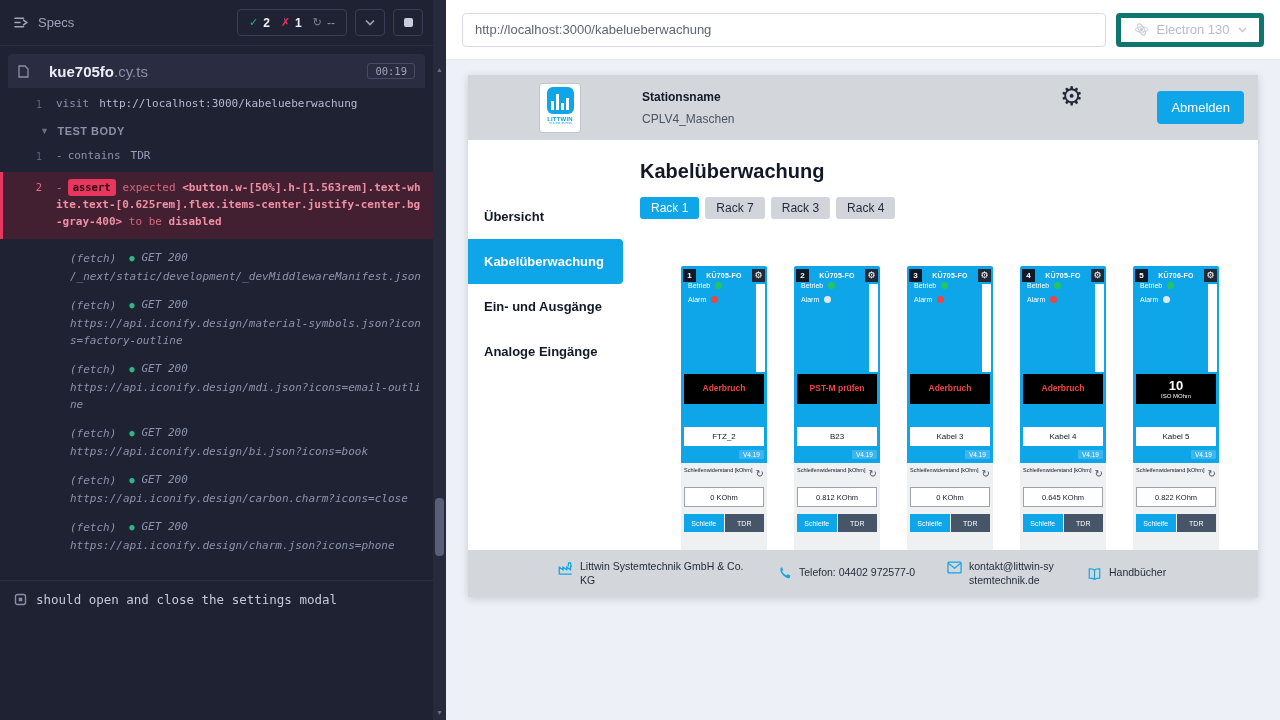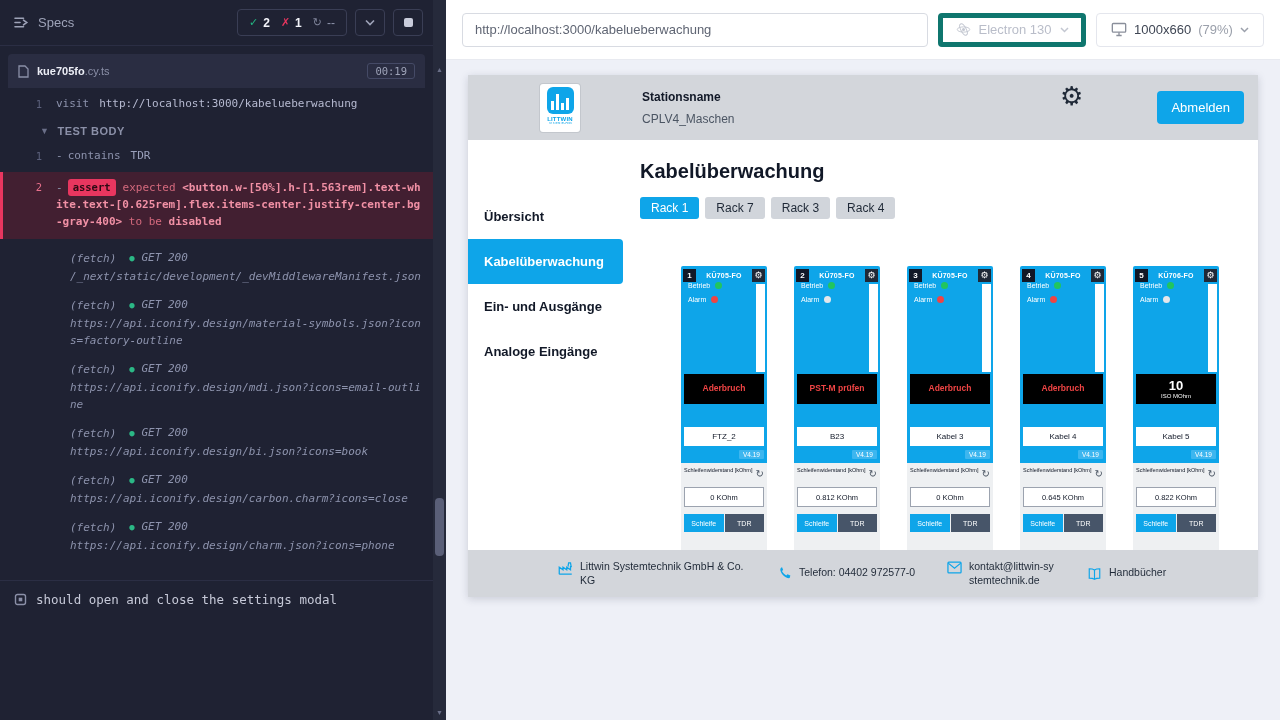--- a/index.html
+++ b/index.html
@@ -13,21 +13,21 @@
   .cy-controls { display:flex; align-items:center; gap:8px; }
   .cy-stats { display:flex; align-items:center; gap:11px; border:1px solid #3a3e55; border-radius:4px; height:27px; padding:0 11px; }
   .stat { display:flex; align-items:center; gap:5px; font-size:12px; font-weight:700; color:#f3f4fa; }
   .stat .ic { font-size:11px; font-weight:400; }
   .ic-pass { color:#23b883; } .ic-fail { color:#e8365f; } .ic-pend { color:#7e8399; }
   .stat.pend { color:#9095ad; font-weight:400; }
   .cy-btn { width:30px; height:27px; border:1px solid #3a3e55; border-radius:4px; background:none; display:flex; align-items:center; justify-content:center; }
   .stop-sq { width:9px; height:9px; background:#c9ccdb; border-radius:2px; }
 
   .spec-header { flex:0 0 34px; margin:8px 8px 0 8px; background:#2a2d42; border-radius:4px 4px 0 0; display:flex; align-items:center; justify-content:space-between; padding:0 10px; }
-  .spec-file { display:flex; align-items:center; gap:8px; font-size:11px; }
+  .spec-file { display:flex; align-items:center; gap:20px; font-size:15px; }
   .spec-name { color:#eceef6; font-weight:700; }
   .spec-ext { color:#8b90a8; font-weight:400; }
   .spec-time { border:1px solid #454a66; border-radius:3px; padding:1px 7px; font-size:10.5px; color:#9ea3b8; font-family:"DejaVu Sans Mono","Liberation Mono",monospace; }
 
   .cy-log { flex:1 1 auto; overflow:hidden; padding-top:4px; font-family:"DejaVu Sans Mono","Liberation Mono",monospace; font-size:11px; }
   .cmd-row { display:flex; padding:4px 10px 4px 0; line-height:16px; }
   .gutter { flex:0 0 56px; text-align:right; color:#5c617c; font-size:10.5px; padding-right:14px; }
   .cmd-body { flex:1; color:#9aa0bb; word-break:break-all; }
   .cmd-name { color:#8d93ad; margin-right:10px; }
   .cmd-msg { color:#b6bad1; }
@@ -267,31 +267,20 @@
       <svg width="15" height="15" viewBox="0 0 24 24" fill="none" stroke="#c3c7d1" stroke-width="1.5">
           <circle cx="12" cy="12" r="2.4" fill="#c3c7d1" stroke="none"></circle>
           <ellipse cx="12" cy="12" rx="10" ry="4.2"></ellipse>
           <ellipse cx="12" cy="12" rx="10" ry="4.2" transform="rotate(62 12 12)"></ellipse>
         </svg>
       <span>Electron 130</span>
       <svg width="9" height="6" viewBox="0 0 9 6" fill="none" stroke="#c3c7d1" stroke-width="1.5">
           <path d="M1 1l3.5 3.5L8 1"></path>
         </svg>
     </div>
-    <div class="viewport-select">
-      <svg width="16" height="15" viewBox="0 0 24 22" fill="none" stroke="#8a8f9b" stroke-width="2">
-          <rect x="2" y="2" width="20" height="13" rx="1.5"></rect>
-          <path d="M8 20h8M12 15v4"></path>
-        </svg>
-      <span class="vp-size">1000x660</span>
-      <span class="vp-zoom">(79%)</span>
-      <svg width="9" height="6" viewBox="0 0 9 6" fill="none" stroke="#9ba0ab" stroke-width="1.5">
-          <path d="M1 1l3.5 3.5L8 1"></path>
-        </svg>
-    </div>
   </div>
 
   <div class="stage">
     <div class="app">
 
       <div class="app-header">
         <div class="logo-box">
           <div class="logo-mark">
             <span class="logo-bar lb1"></span>
               <span class="logo-bar lb2"></span>

